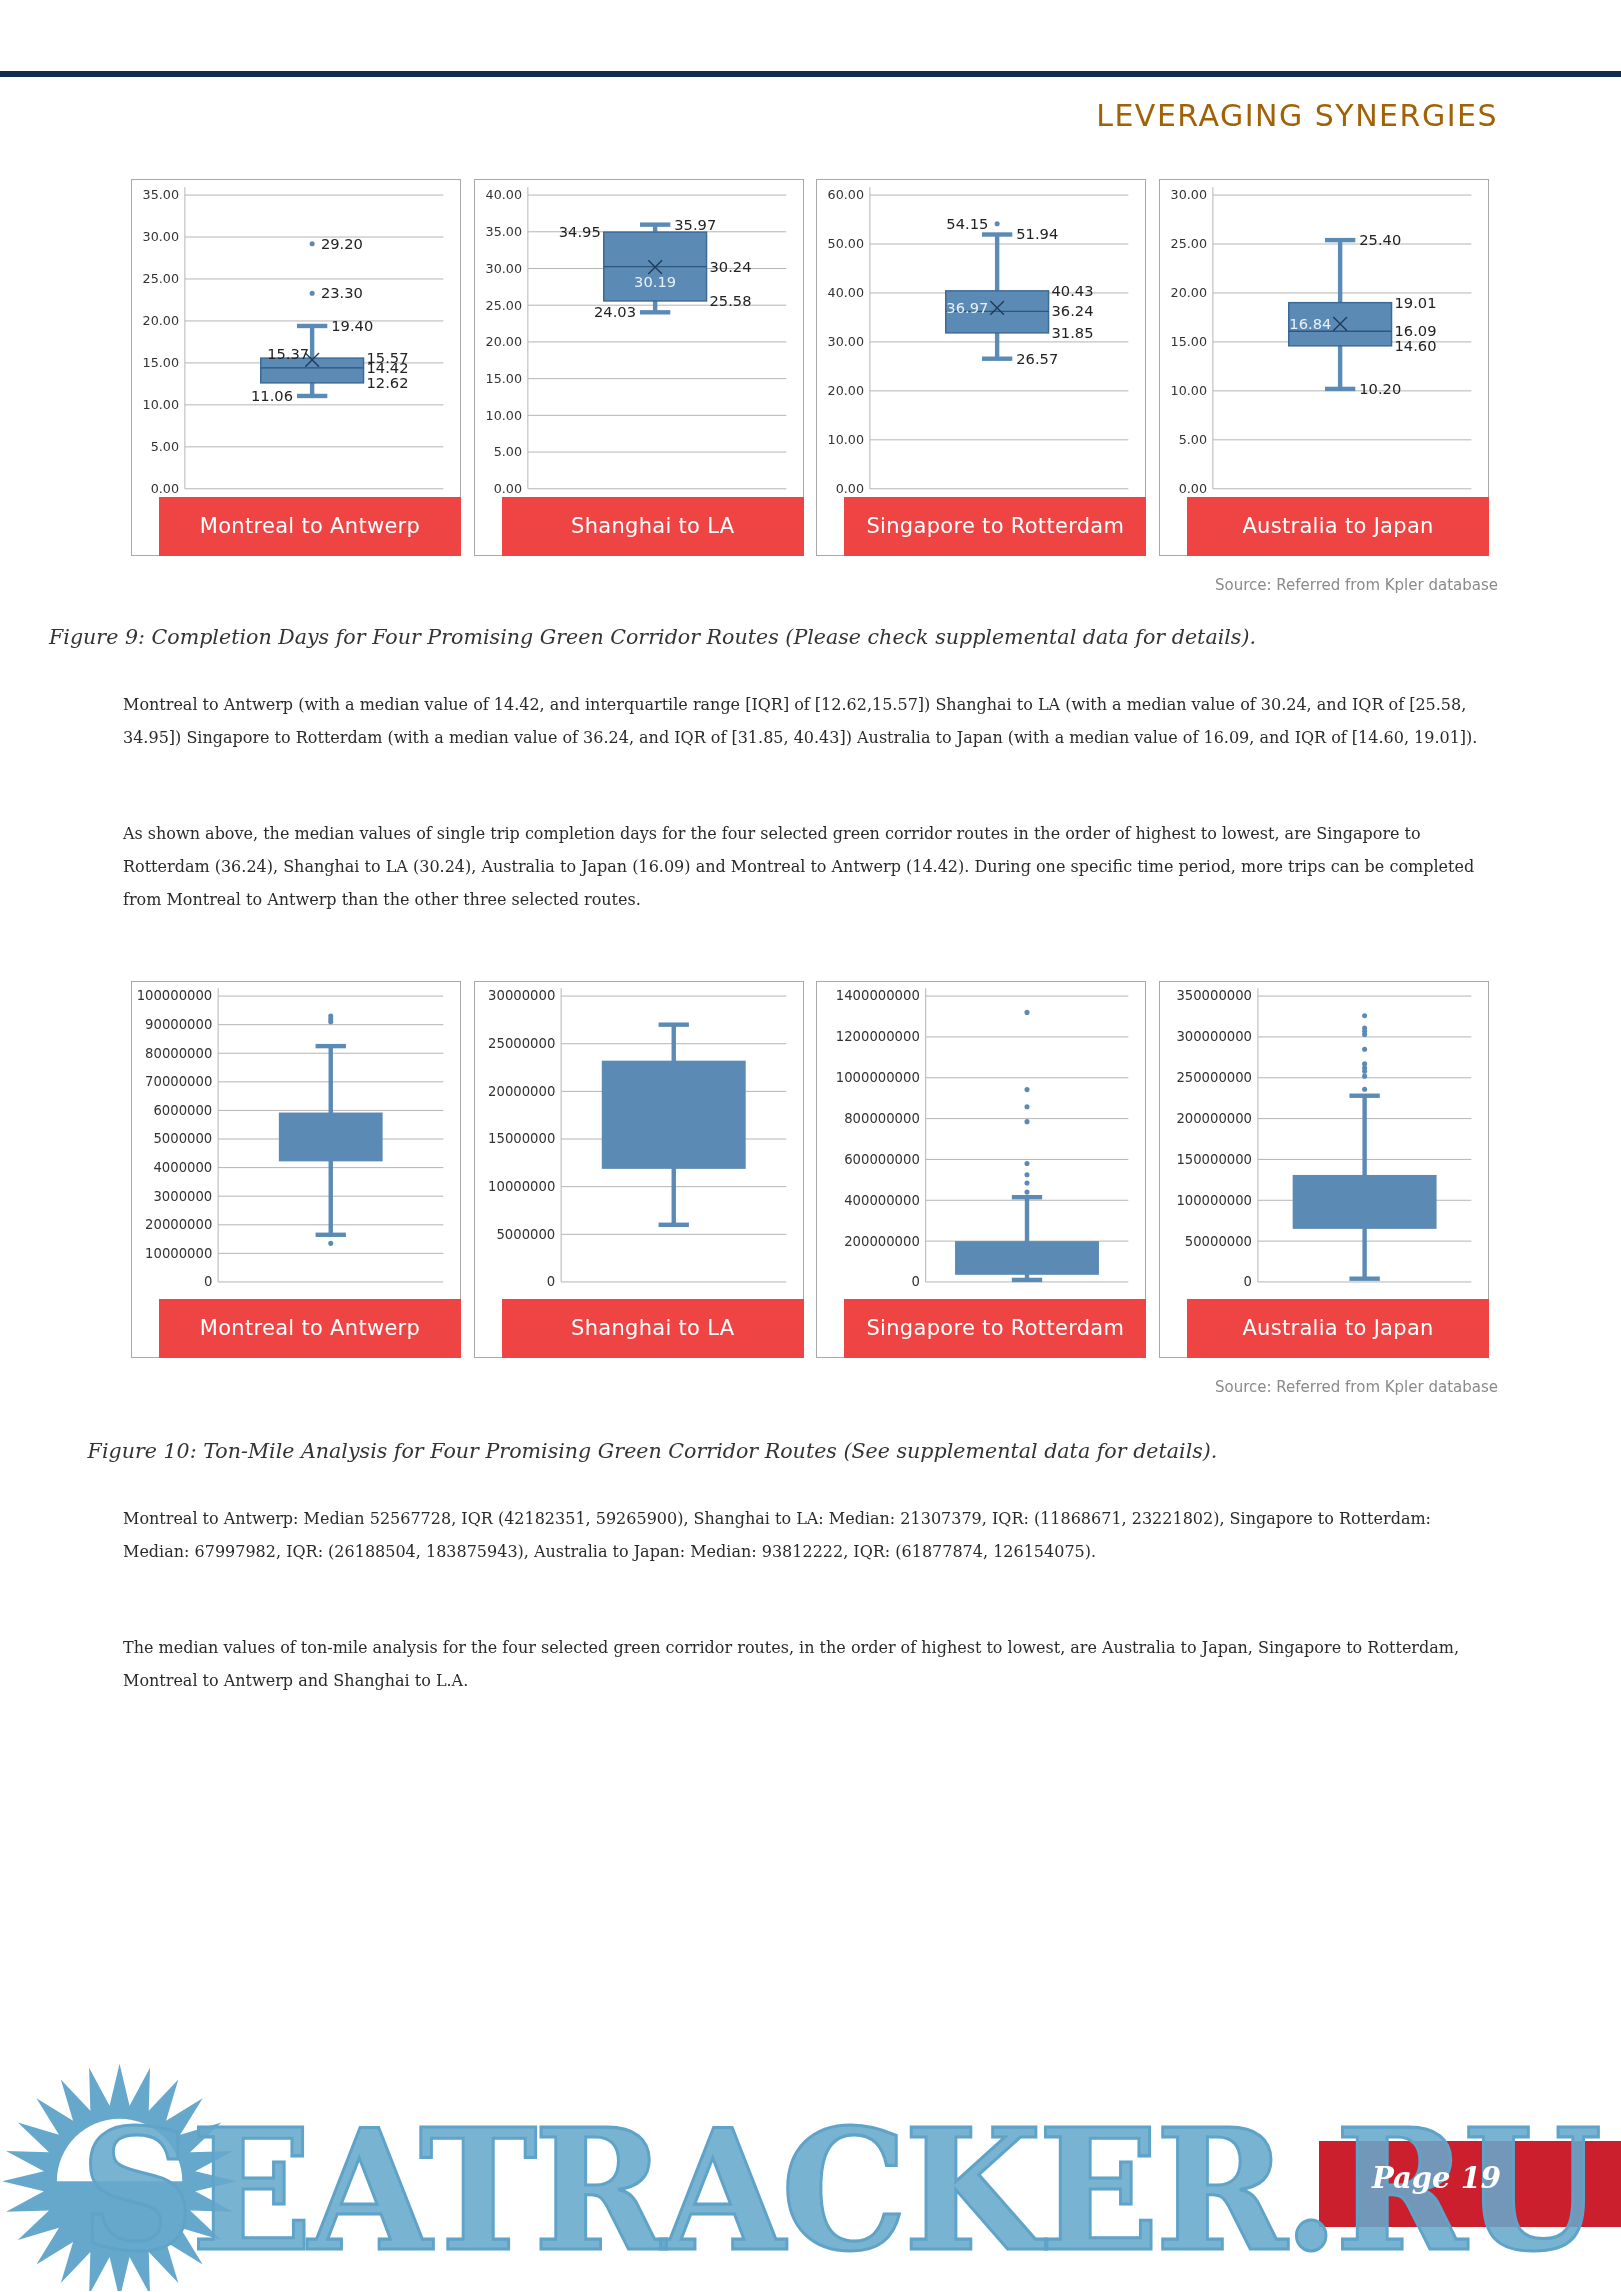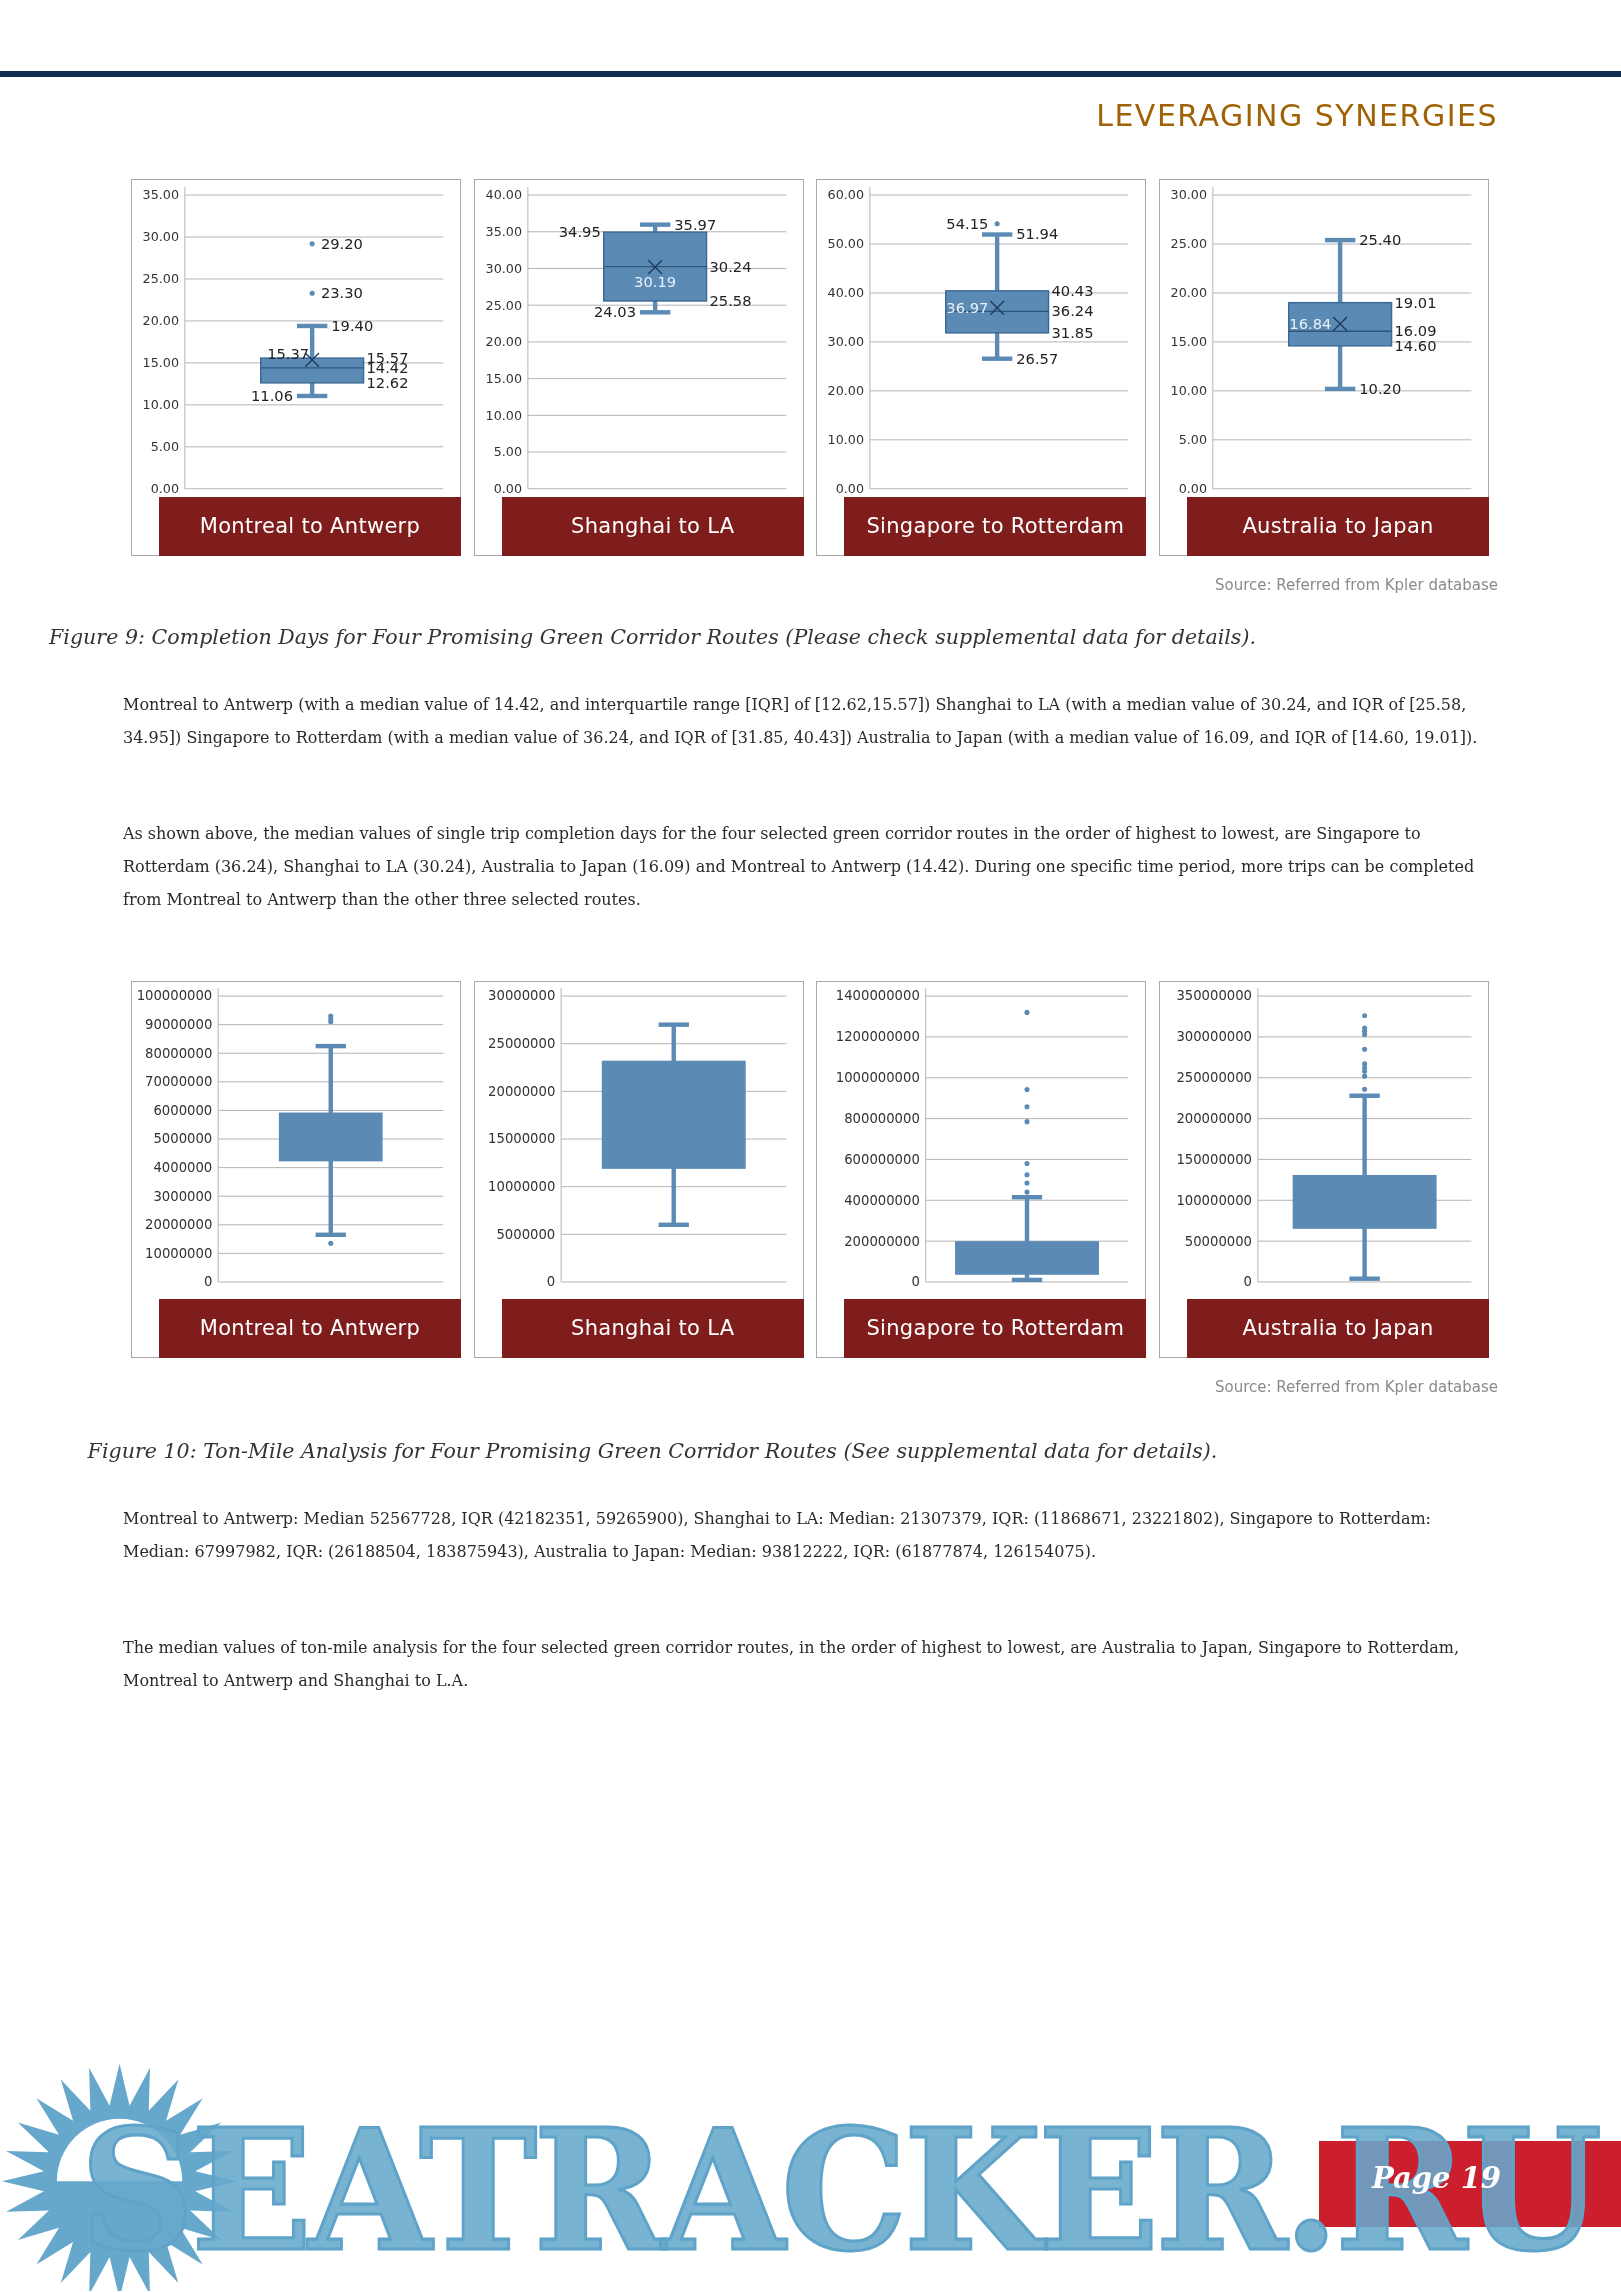--- a/index.html
+++ b/index.html
@@ -7,21 +7,21 @@
   body { position: relative; font-family: "DejaVu Serif", serif; color: #222; }
 
   .top-rule { position: absolute; left: 0; top: 71px; width: 1621px; height: 5.9px; background: #0f2d4c; }
   .running-head { position: absolute; right: 123px; top: 98px; font-family: "DejaVu Sans", sans-serif; font-size: 30px; letter-spacing: 1.5px; color: #a16207; }
 
   .fig-row { position: absolute; left: 131px; width: 1360px; display: flex; gap: 12.7px; }
   .fig-row.r1 { top: 179px; }
   .fig-row.r2 { top: 981px; }
   .chart-frame { position: relative; width: 330px; height: 377px; border: 1.5px solid #a8a8a8; background: #fff; }
   .chart-frame svg { position: absolute; left: 0; top: 0; }
-  .chart-label { position: absolute; left: -1px; right: -1px; bottom: -1px; height: 59px; background: #7f1d1d;
+  .chart-label { position: absolute; left: -1px; right: -1px; bottom: -1px; height: 59px; background: #ef4444;
     color: #fff; font-family: "DejaVu Sans", sans-serif; font-size: 21px; text-align: center; line-height: 59px; letter-spacing: 0.3px; margin-left: 28px; }
 
   .source { position: absolute; right: 123px; font-family: "DejaVu Sans", sans-serif; font-size: 15px; color: #8a8a8a; text-align: center; }
   .source.s1 { top: 576px; }
   .source.s2 { top: 1378px; }
 
   .caption { position: absolute; left: 0; width: 1305px; text-align: center; font-family: "DejaVu Serif", serif; font-style: italic; font-size: 20.6px; color: #333; }
   .caption.c1 { top: 625px; }
   .caption.c2 { top: 1439px; }
 

